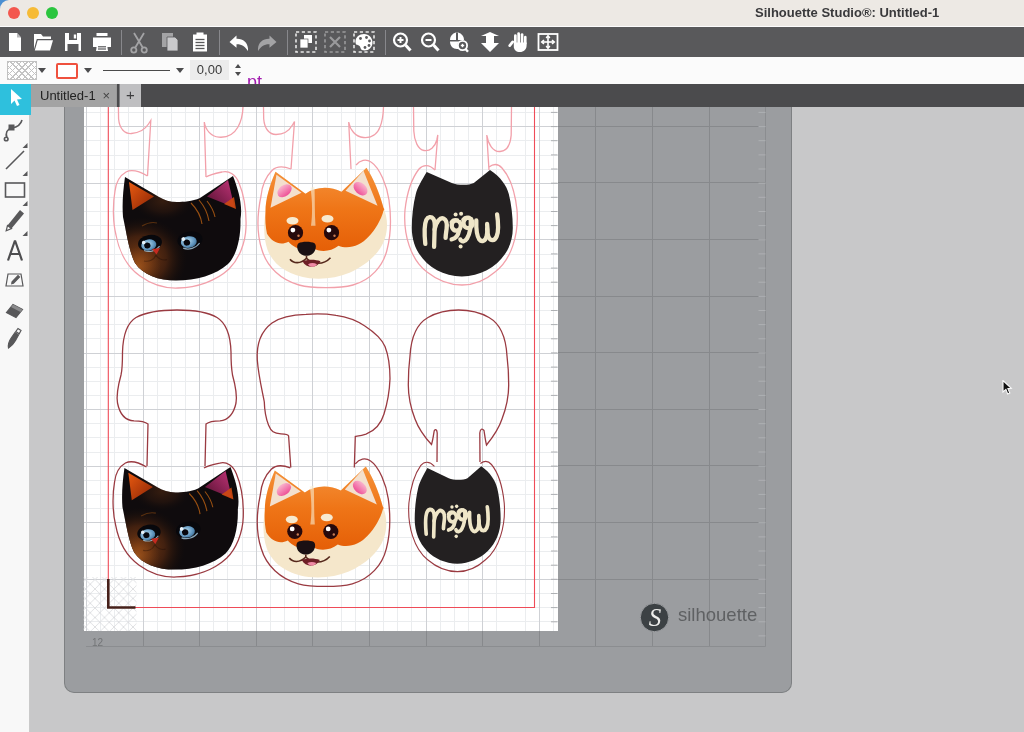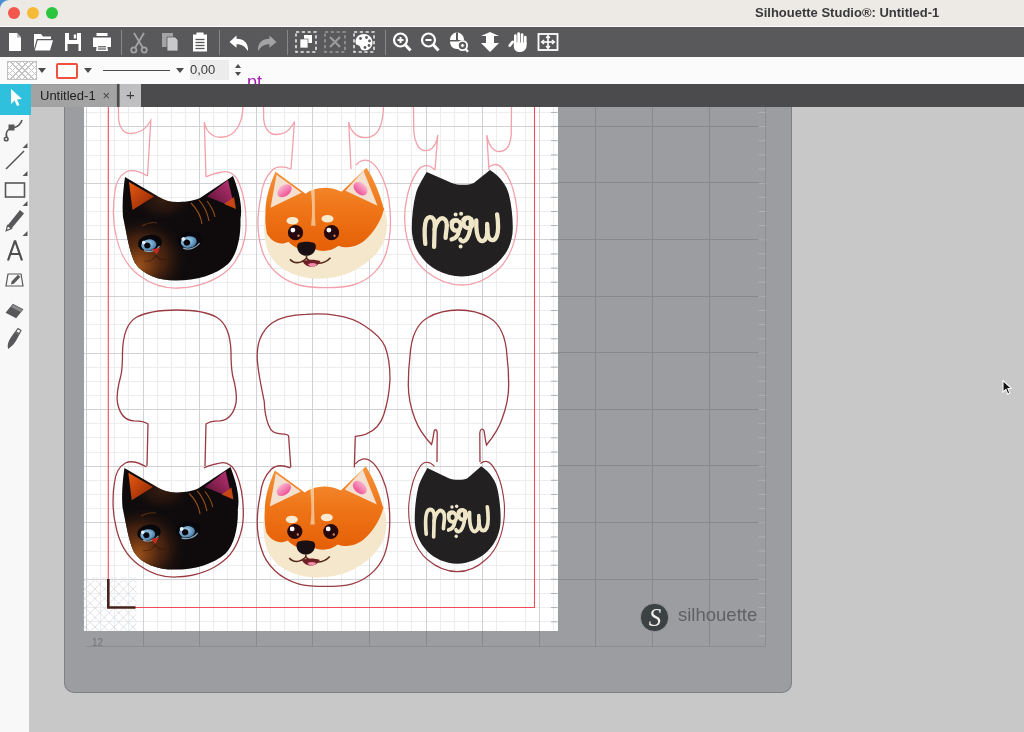--- a/index.html
+++ b/index.html
@@ -18,21 +18,21 @@
   .sep{position:absolute;top:3px;width:1px;height:25px;background:#88888c;}
 
   
   #optrow{left:0;top:57px;width:1024px;height:27px;background:#fbfbfb;}
   .dd{position:absolute;width:0;height:0;border-left:4px solid transparent;border-right:4px solid transparent;border-top:5px solid #4c4c4e;top:11px;}
   #swatch1{left:7px;top:4px;width:28px;height:17px;border:1px solid #c2c2c2;
     background-color:#fff;
     background-image:repeating-linear-gradient(45deg,#c4c4c4 0 1px,transparent 1px 4.4px),repeating-linear-gradient(-45deg,#c4c4c4 0 1px,transparent 1px 4.4px);}
   #swatch2{left:56px;top:6px;width:18px;height:12px;border:2px solid #ef513e;border-radius:2px;background:#fff;}
   #lineprev{left:103px;top:13px;width:67px;height:1px;background:#4a4a4a;}
-  #numbox{left:190px;top:3px;width:39px;height:20px;background:#ececec;font-size:13px;color:#3a3a3a;text-align:left;line-height:20px;}
+  #numbox{left:190px;top:3px;width:39px;height:20px;background:#ececec;font-size:13px;color:#3a3a3a;text-align:center;line-height:20px;}
   #ptlabel{left:247px;top:15px;font-size:18px;color:#a21caf;}
   .spin-up{position:absolute;left:235px;top:7px;width:0;height:0;border-left:3.5px solid transparent;border-right:3.5px solid transparent;border-bottom:4.5px solid #4c4c4e;}
   .spin-dn{position:absolute;left:235px;top:14.5px;width:0;height:0;border-left:3.5px solid transparent;border-right:3.5px solid transparent;border-top:4.5px solid #4c4c4e;}
 
   
   #tabrow{left:0;top:84px;width:1024px;height:23px;background:#4b4b4d;}
   #seltool{left:0;top:84px;width:31px;height:31px;background:#2ec0dd;z-index:5;}
   #tab1{left:30px;top:84px;width:87px;height:23px;background:#a3a3a3;border:1px solid #9a9a9a;border-bottom:none;box-sizing:border-box;
         font-size:13px;color:#222;line-height:22px;padding-left:9px;}
   #tabx{position:absolute;right:6px;top:0px;color:#444;font-size:13px;}

